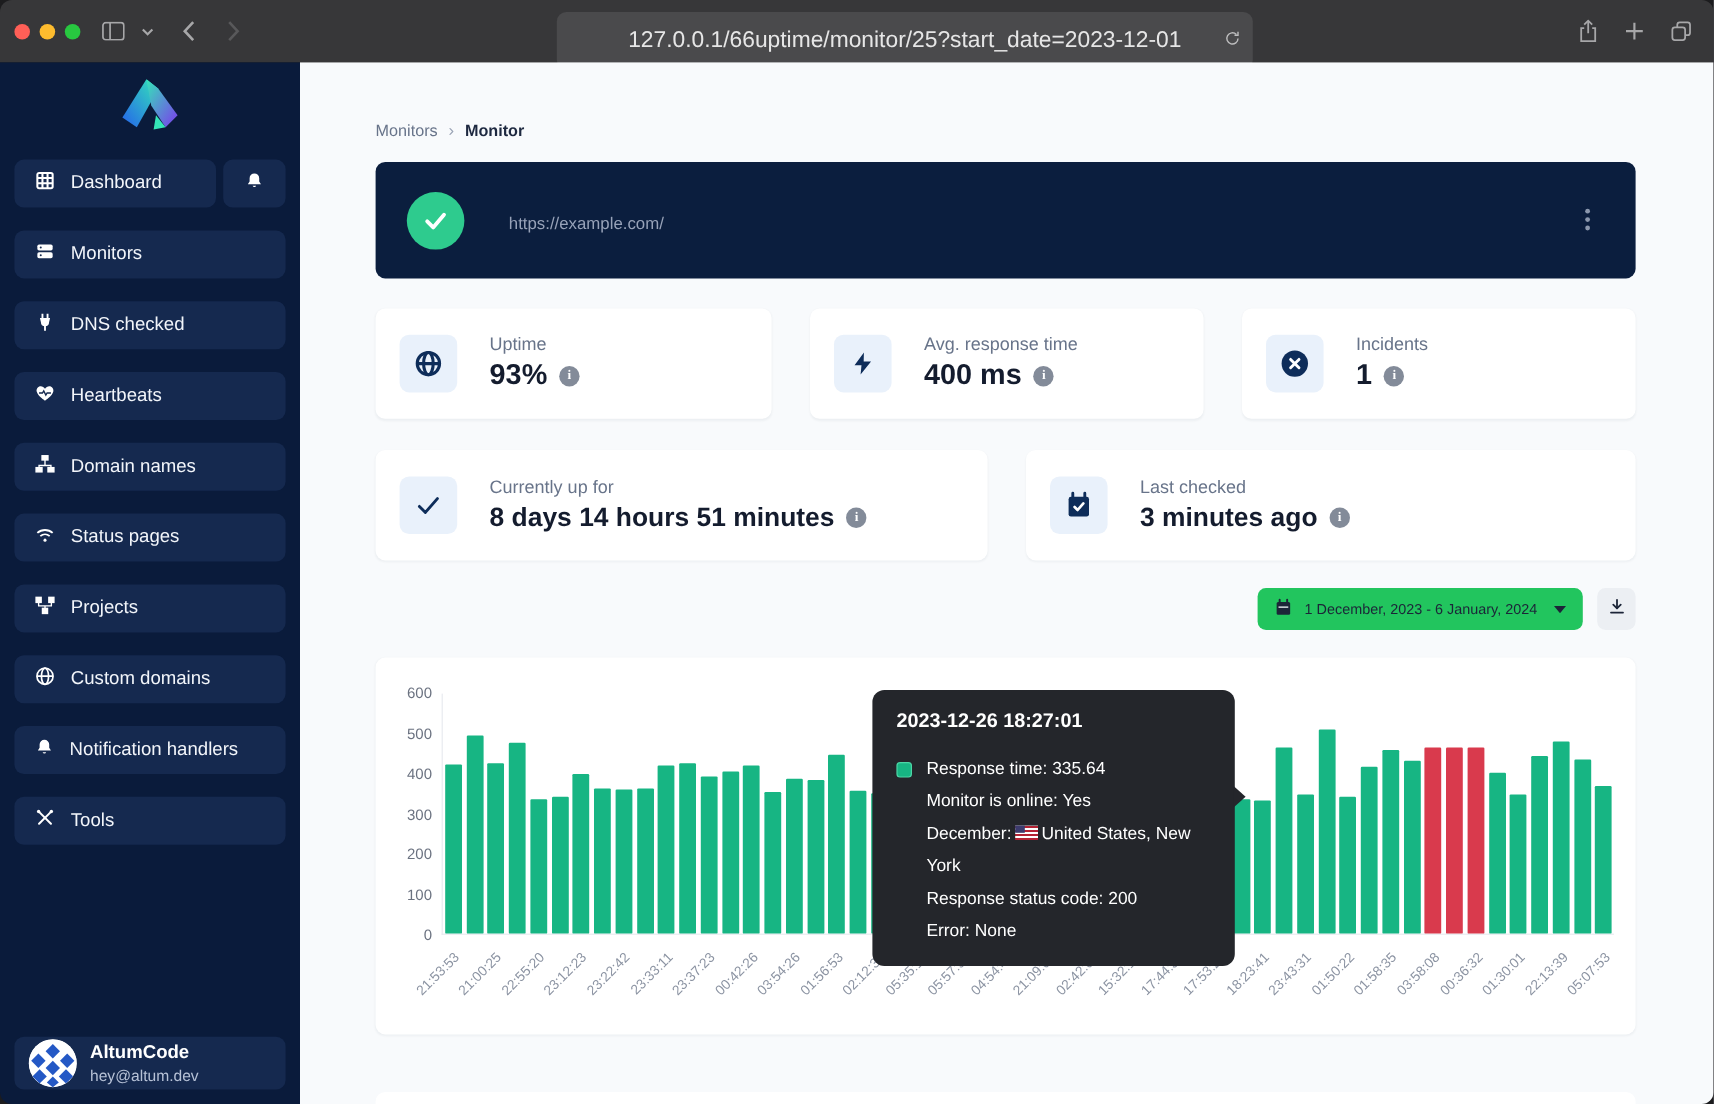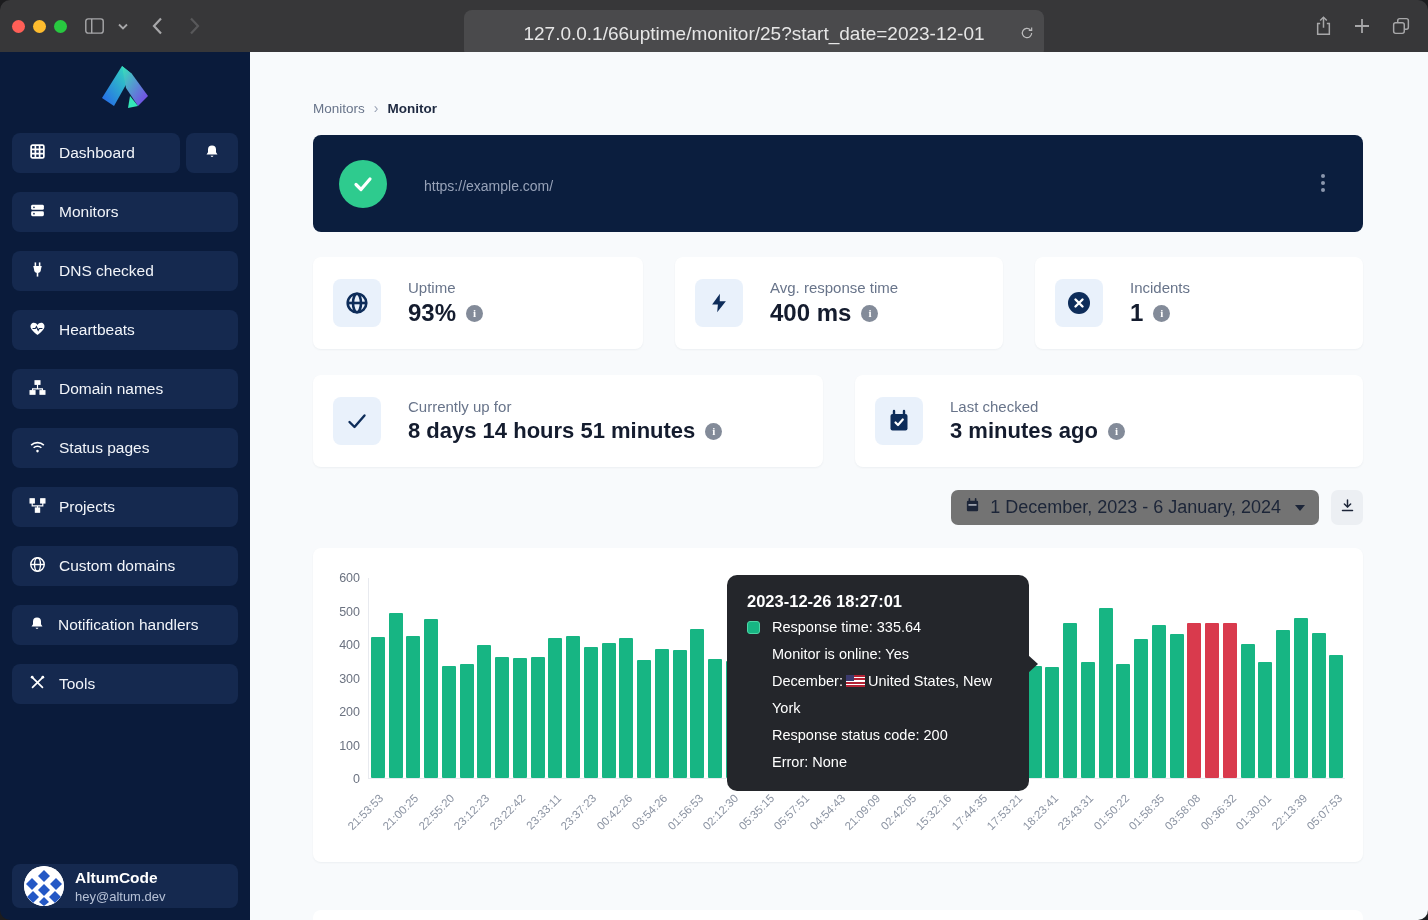--- a/index.html
+++ b/index.html
@@ -64,22 +64,22 @@
   .stat-text { margin-left:27px; }
   .stat-label { color:#68748a; font-size:15px; }
   .stat-value { color:#141c2e; font-size:24px; font-weight:bold; margin-top:3px; display:flex; align-items:center; }
   .stat-value.sm { font-size:22px;align-items:center; }
   .info-dot { display:inline-flex; width:17px; height:17px; border-radius:50%; background:#838b99;
     color:#fff; font-size:11px; font-weight:bold; align-items:center; justify-content:center;
     margin-left:10px; font-family:"Liberation Serif", serif; cursor:pointer; }
 
   .range-row { position:absolute; top:438px; left:63px; width:1050px; display:flex; justify-content:flex-end;
     gap:12px; }
-  .date-btn { height:35px; background:#737373; border-radius:7px; display:flex; align-items:center;
-    gap:10px; padding:0 14px; font-size:18px; color:#1c2538; cursor:pointer; }
+  .date-btn { height:35px; background:#22c55e; border-radius:7px; display:flex; align-items:center;
+    gap:10px; padding:0 14px; font-size:12px; color:#1c2538; cursor:pointer; }
   .date-caret { width:0; height:0; border-left:5px solid transparent; border-right:5px solid transparent;
     border-top:6px solid #1c2538; margin-left:4px; }
   .dl-btn { width:32px; height:35px; background:#eceff3; border-radius:7px; display:flex;
     align-items:center; justify-content:center; cursor:pointer; }
 
   
   .chart-card { position:absolute; left:63px; top:496px; width:1050px; height:314px; background:#fff;
     border-radius:8px; box-shadow:0 1px 2px rgba(20,30,60,.05); }
   .y-axis { position:absolute; left:0; top:30px; width:47px; height:201px; }
   .ytick { position:absolute; right:0; transform:translateY(50%); color:#6b7280; font-size:12.5px;margin-top:20px; }
@@ -90,21 +90,21 @@
   .bar.up { background:#17b583; }
   .bar.down { background:#d93a4d; }
   .x-axis { position:absolute; left:55px; top:236px; width:977px; height:72px; }
   .xtick { position:absolute; top:8px; width:70px; text-align:right; color:#8b93a2; font-size:11.5px;
     transform:rotate(-45deg); transform-origin:100% 0; white-space:nowrap; }
 
   .chart-tooltip { position:absolute; left:414px; top:27px; width:302px; background:#24262b;
     border-radius:10px; padding:17px 20px 15px 20px; color:#fff; z-index:5; }
   .chart-tooltip::after { content:""; position:absolute; right:-9px; top:80px; width:0; height:0;
     border-top:9px solid transparent; border-bottom:9px solid transparent; border-left:10px solid #24262b; }
-  .tt-title { font-size:16.5px; font-weight:bold; margin-bottom:3px; }
+  .tt-title { font-size:16.5px; font-weight:bold; margin-bottom:17px; }
   .tt-row { font-size:14.5px; line-height:27px; padding-left:25px; position:relative; }
   .tt-swatch { position:absolute; left:0; top:7px; width:13px; height:13px; border-radius:3px;
     background:#17b583; border:1px solid #4cd6a6; }
   .us-flag { display:inline-block; position:relative; width:19px; height:12px; vertical-align:-1px;
     background:repeating-linear-gradient(180deg,#b22234 0 1.72px,#fff 1.72px 3.44px); margin:0 3px; }
   .us-flag::after { content:""; position:absolute; left:0; top:0; width:8px; height:6px; background:#3c3b6e; }
 
   .next-card { position:absolute; left:63px; top:858px; width:1050px; height:70px; background:#fff;
     border-radius:8px; }
 </style>

